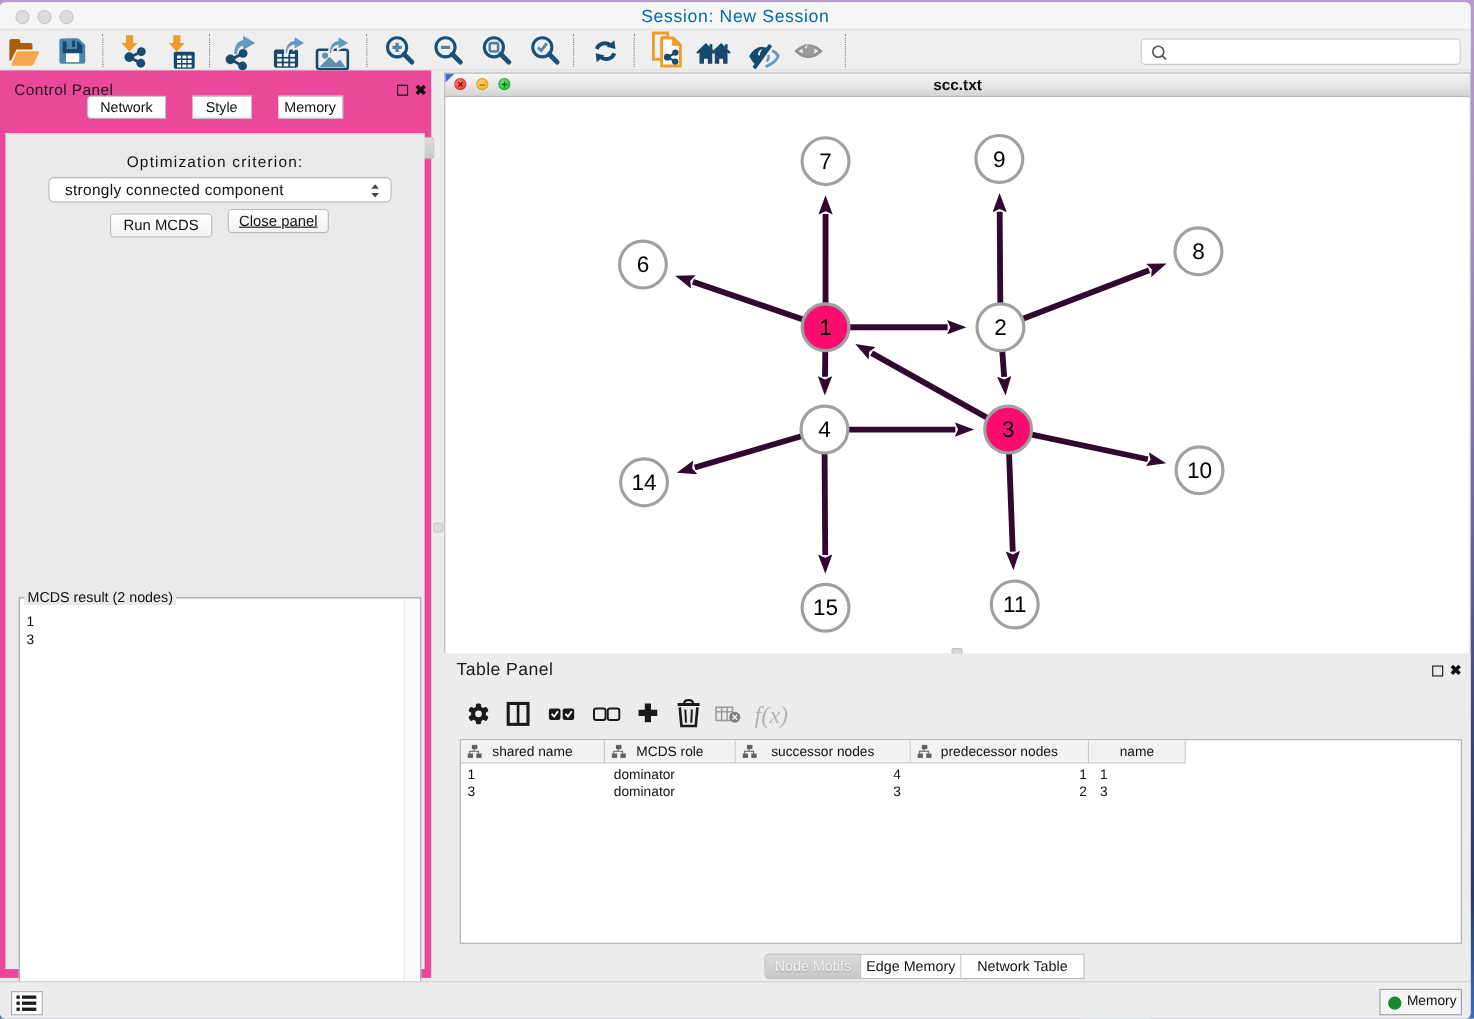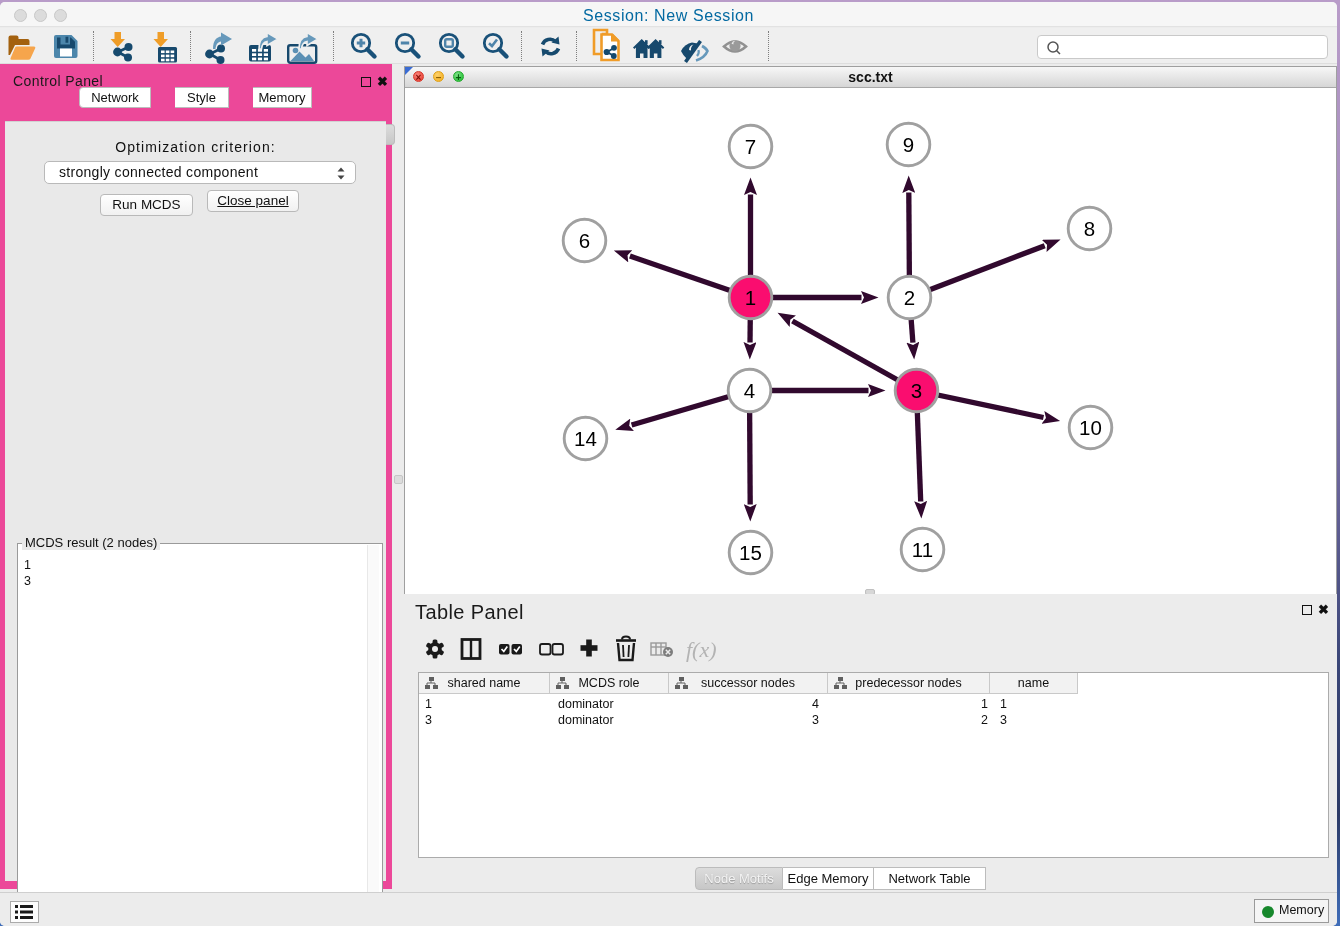--- a/index.html
+++ b/index.html
@@ -73,21 +73,21 @@
 .mac.g { left:48px; background:radial-gradient(circle at 35% 30%,#7ee188,#13ba25); color:#045d0c; border:1px solid #24a92f;}
 #netcanvas { position:absolute; left:0; top:22px; width:931px; height:505px; background:#fff; }
 #netgrip { position:absolute; left:461px; top:498px; width:10px; height:6px;
   background:#d7d7d7; border:1px solid #c0c0c0; border-radius:2px; }
 svg text.nl { font-family:"Liberation Sans",sans-serif; font-size:20.5px; fill:#000; }
 
 #corner { position:absolute; left:0; top:0; width:0; height:0; z-index:5;
   border-top:8px solid #3a6cd4; border-right:8px solid transparent; }
 
 #tpanel { position:absolute; left:404px; top:592px; width:933px; height:296px; background:#ececec; }
-#tpanel .phead { position:absolute; left:11px; top:7px; font-size:20px; letter-spacing:0.4px; color:#1a1a1a; }
+#tpanel .phead { position:absolute; left:11px; top:7px; font-size:16px; letter-spacing:0.4px; color:#1a1a1a; }
 #tpanel .float-ico { left:898px; top:11px; }
 #tpanel .close-ico { left:914px; top:10px; }
 #ttoolbar { position:absolute; left:0; top:28px; width:100%; height:50px; }
 #ttable { position:absolute; left:14px; top:78px; width:911px; height:186px;
   background:#fff; border:1px solid #ababab; }
 .th { position:absolute; top:0; height:21px; background:#f2f2f2; border-right:1px solid #c9c9c9;
   border-bottom:1px solid #c9c9c9; font-size:12.5px; color:#111; text-align:center; line-height:21px; }
 .td { position:absolute; font-size:12.5px; color:#111; height:16px; line-height:16px; }
 .thicon { position:absolute; left:6px; top:4px; }
 #ttabs { position:absolute; left:291px; top:273px; }

